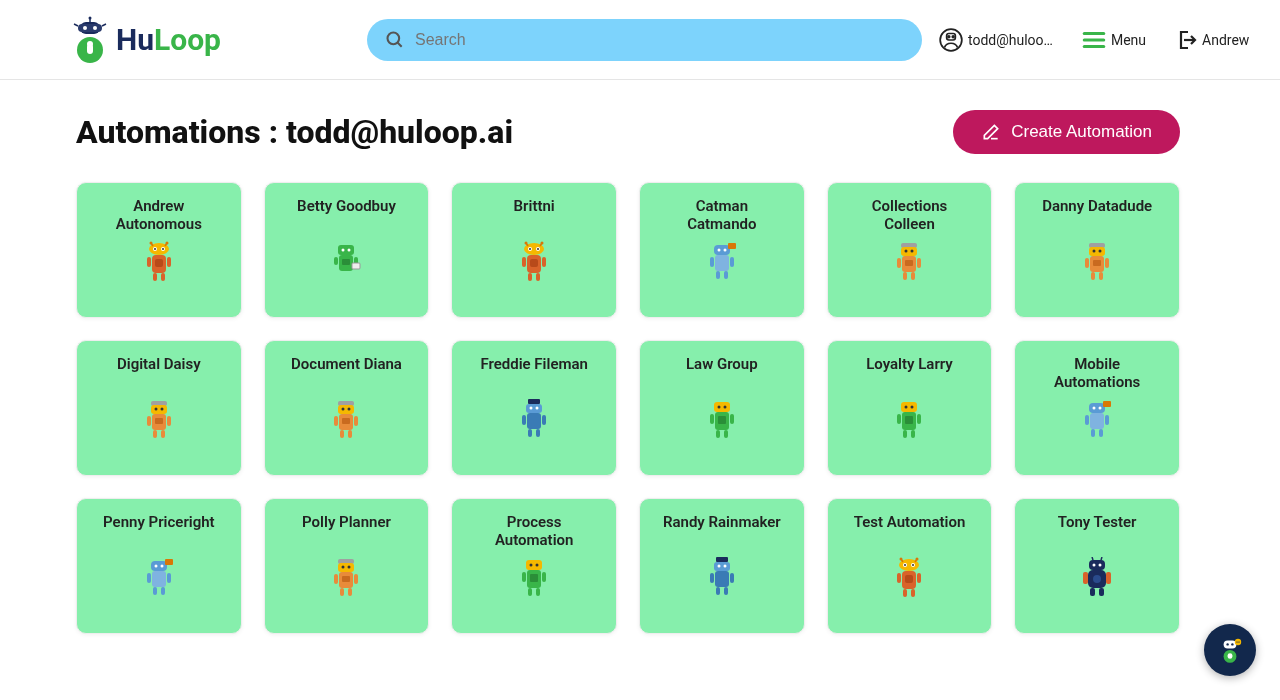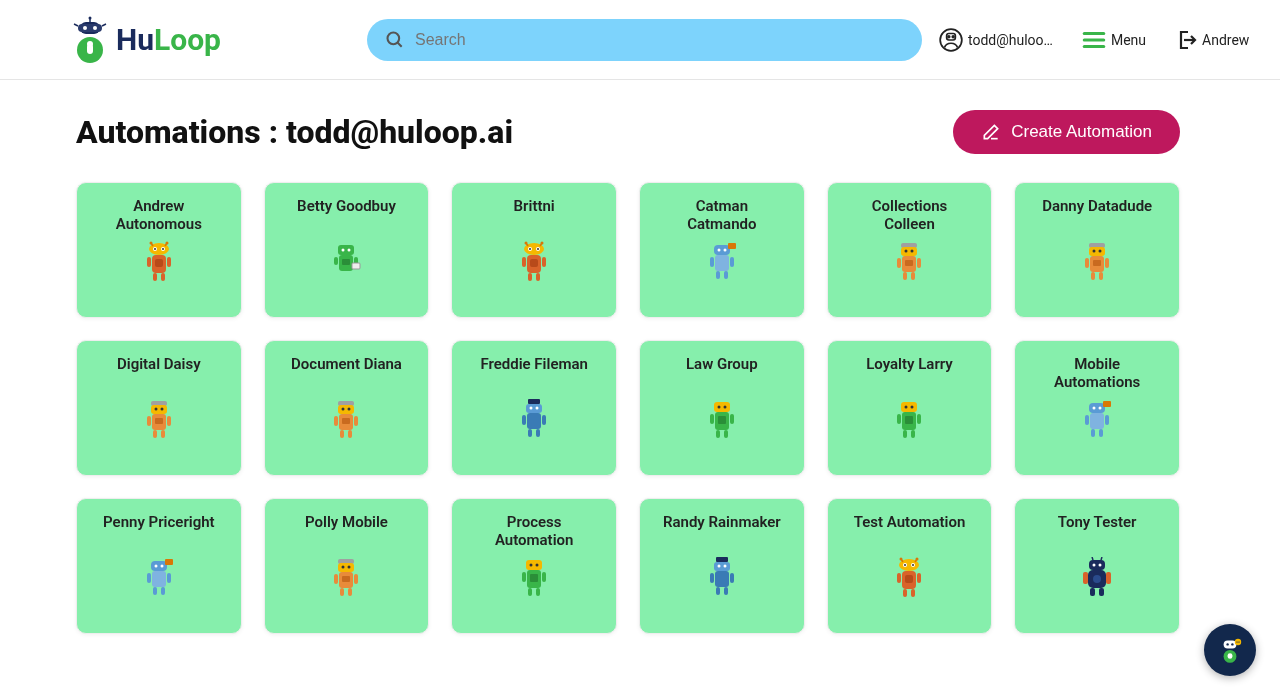--- a/index.html
+++ b/index.html
@@ -335,21 +335,21 @@
             <use href="#rb-blue"></use>
           </svg></div>
       </div>
       <div class="card">
         <div class="card-title">Penny Priceright</div>
         <div class="card-icon"><svg width="36" height="42" viewBox="0 0 36 42">
             <use href="#rb-blue"></use>
           </svg></div>
       </div>
       <div class="card">
-        <div class="card-title">Polly Mobile</div>
+        <div class="card-title">Polly Planner</div>
         <div class="card-icon"><svg width="36" height="42" viewBox="0 0 36 42">
             <use href="#rb-orange2"></use>
           </svg></div>
       </div>
       <div class="card">
         <div class="card-title">Process
 Automation</div>
         <div class="card-icon"><svg width="36" height="42" viewBox="0 0 36 42">
             <use href="#rb-green2"></use>
           </svg></div>

